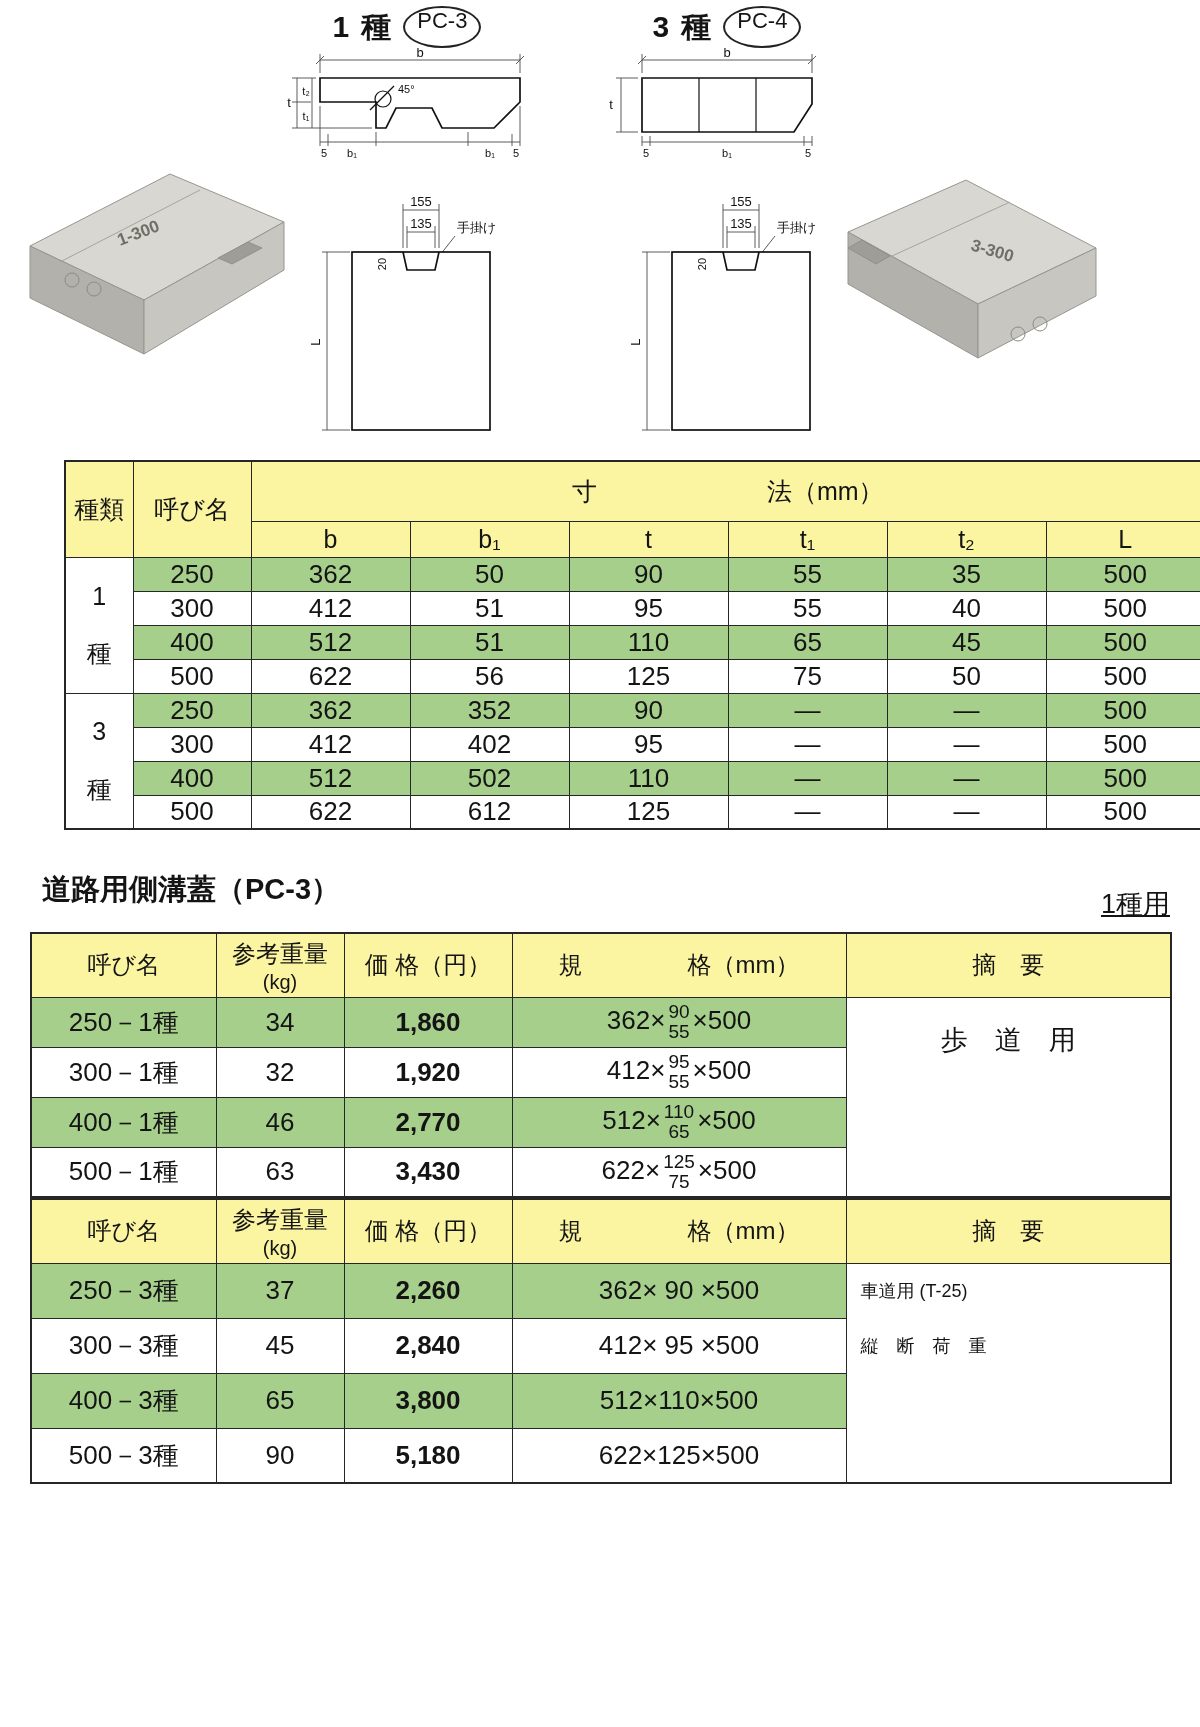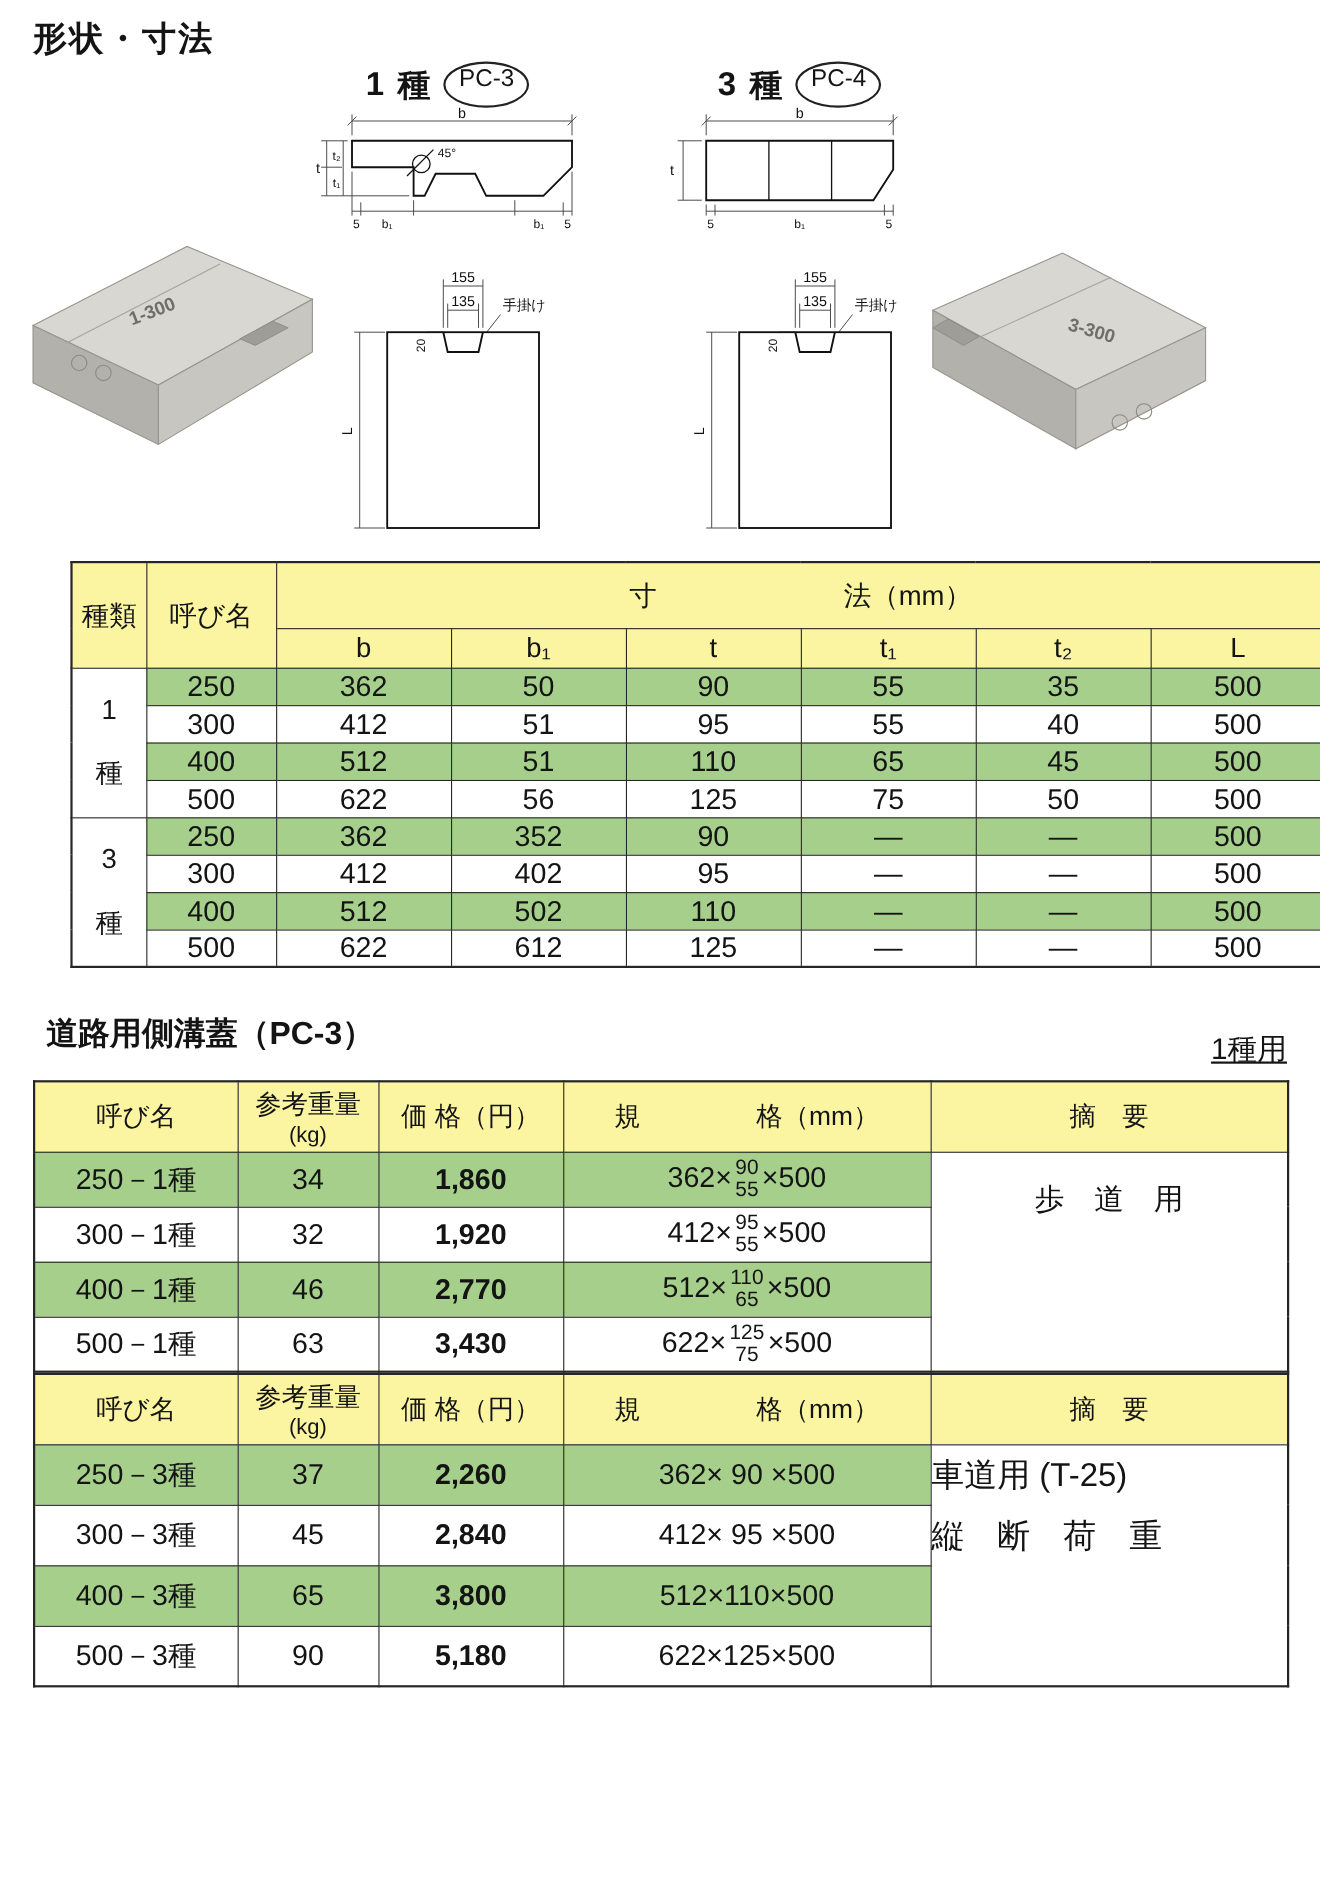--- a/index.html
+++ b/index.html
@@ -72,29 +72,28 @@
   .price-table thead th{height:64px;font-size:24px;}
   .price-table.pc3 tbody td{height:50px;}
   .price-table.pc4 tbody td{height:55px;}
   .unit{font-size:20px;line-height:1;margin-top:2px;}
   .w2{display:flex;flex-direction:column;justify-content:center;align-items:center;}
   .spread2{display:flex;justify-content:space-between;padding:0 46px;}
   .price{font-weight:bold;}
   .frac{display:inline-flex;flex-direction:column;font-size:19px;line-height:1.06;vertical-align:middle;margin:0 3px;text-align:center;}
   td.note-cell{background:#ffffff !important;}
   td.note-walk{vertical-align:top;padding-top:24px;font-size:27px;text-align:center;}
-  td.note-road{vertical-align:top;text-align:left;padding-left:0;font-size:30px;}
+  td.note-road{vertical-align:top;text-align:left;padding-left:14px;font-size:18px;}
   .nl{height:55px;display:flex;align-items:center;}
 </style>
 </head>
 <body>
 
 <div class="page">
 
-  <h1 class="page-title">形状・寸法</h1>
 
   <div class="figures">
 
     <svg class="photo photo-left" width="290" height="215" viewBox="0 0 290 215">
       <polygon class="ph-top" points="18,88 158,16 272,64 132,142"></polygon>
       <polygon class="ph-left" points="18,88 132,142 132,196 18,140"></polygon>
       <polygon class="ph-right" points="132,142 272,64 272,112 132,196"></polygon>
       <line class="ph-seam" x1="52,0" y1="0" x2="0" y2="0"></line>
       <line class="ph-seam" x1="48" y1="104" x2="188" y2="32"></line>
       <polygon class="ph-notch" points="206,100 236,84 250,90 220,106"></polygon>

